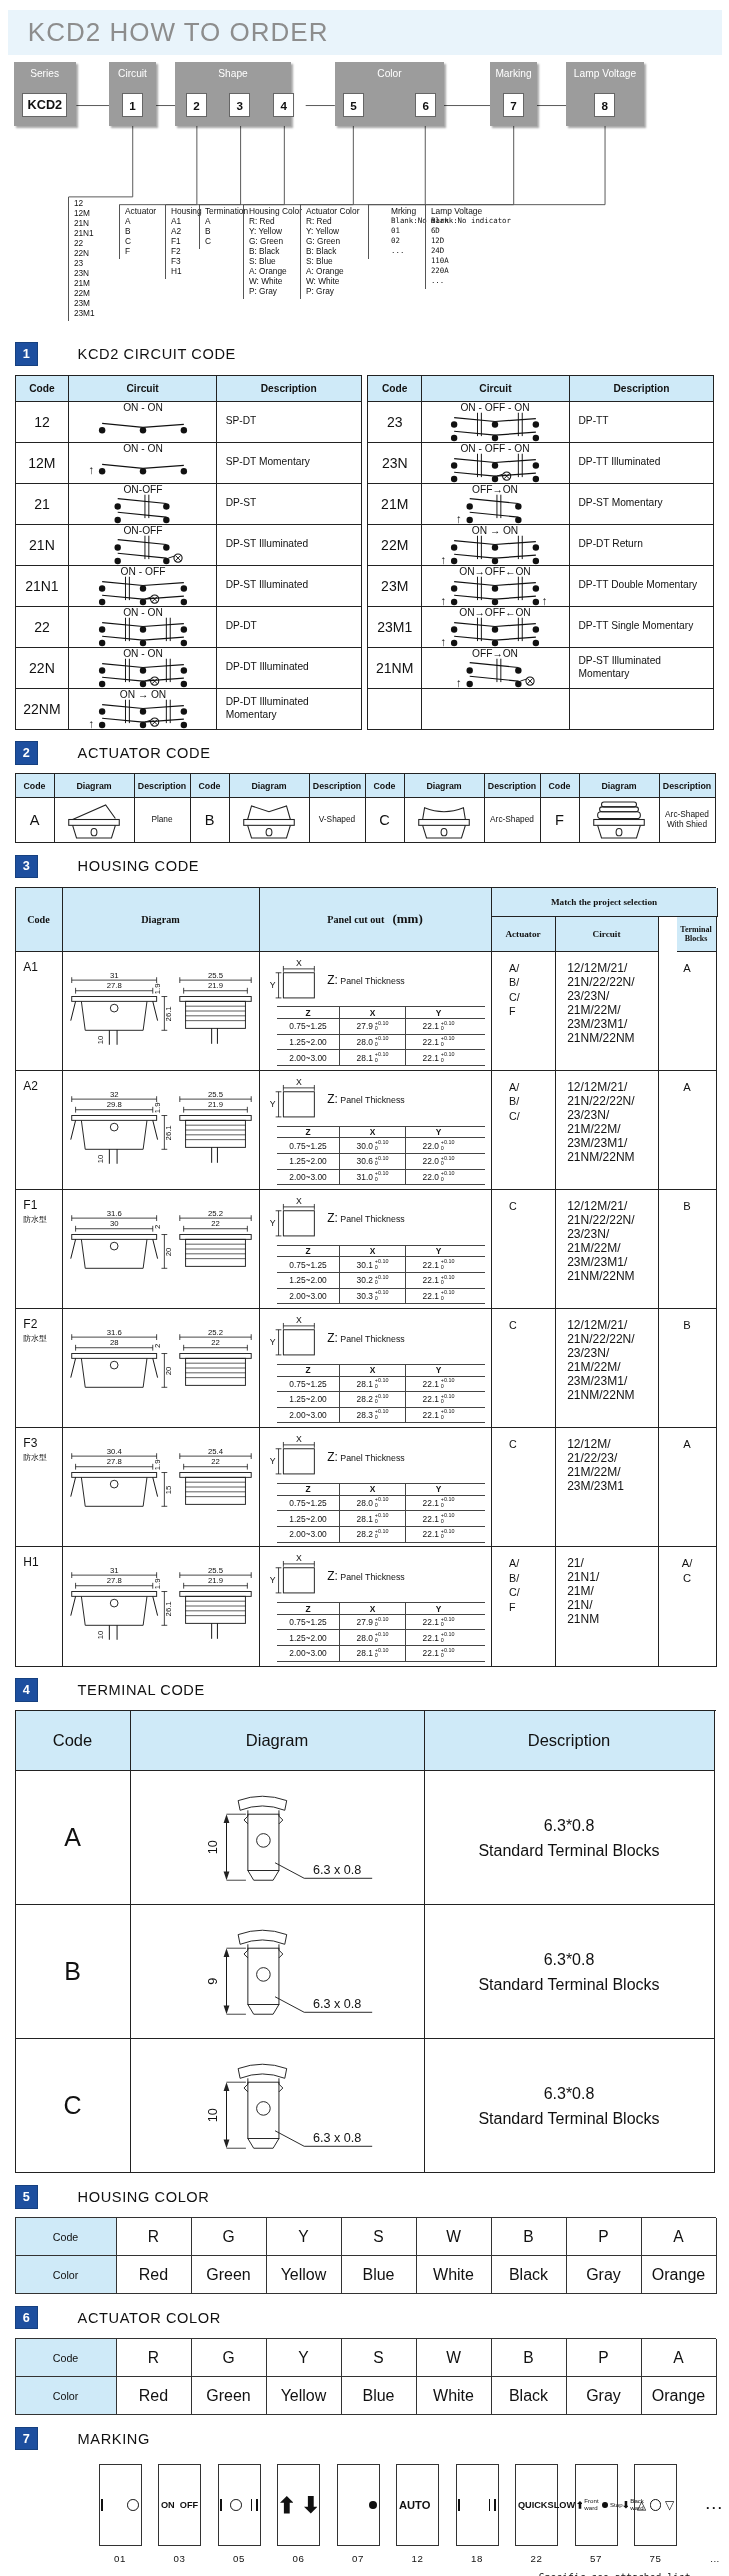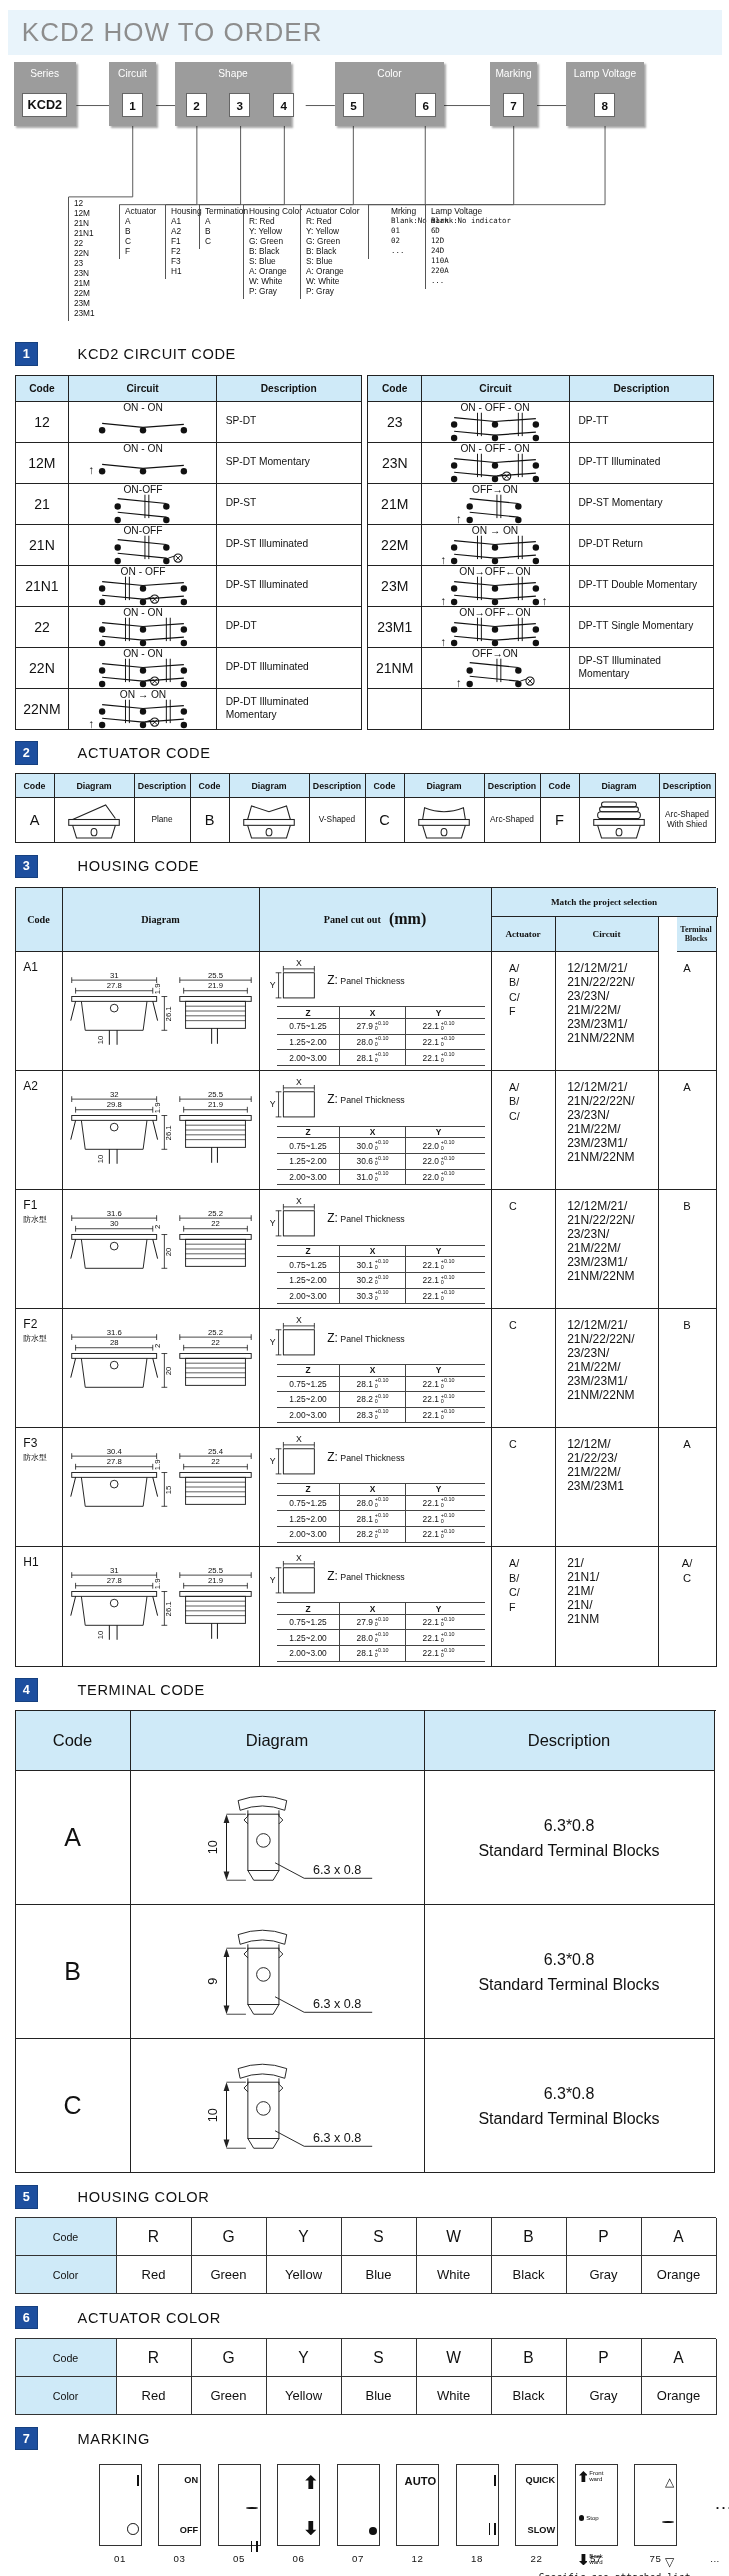--- a/index.html
+++ b/index.html
@@ -1,19 +1,19 @@
 <!DOCTYPE html>
 <html><head>
 <meta charset="utf-8">
 <style>
   *{box-sizing:border-box;}
   html,body{margin:0;padding:0;background:#fff;}
   body{width:730px;font-family:"Liberation Sans",sans-serif;color:#111;}
   .banner{margin:9.7px 7.8px 0;height:45px;background:#e9f4fb;display:flex;align-items:center;}
-  .banner-title{font-size:26px;color:#8d8d8d;margin-left:14px;letter-spacing:1px;}
+  .banner-title{font-size:26px;color:#8d8d8d;margin-left:20px;letter-spacing:1px;}
   
   #order-area{position:relative;height:276px;width:730px;}
   .overlay{position:absolute;left:0;top:0;}
   .ogroup{position:absolute;top:7.8px;height:64px;background:#9c9c9c;box-shadow:1.5px 1.5px 1.9px rgba(0,0,0,.35);}
   .oglabel{color:#fff;font-size:10.2px;text-align:center;margin-top:5.8px;white-space:nowrap;}
   .obox{position:absolute;top:31px;height:23.4px;background:#fff;border:1px solid #666;display:flex;align-items:center;justify-content:center;font-size:11.7px;font-weight:bold;}
   .olist{position:absolute;border-left:1px solid #555;padding:1px 3.9px 2.9px 4.9px;font-size:8.3px;line-height:10px;white-space:nowrap;}
   .olist.mono .olist-item{font-family:"DejaVu Sans Mono",monospace;font-size:7.4px;}
   .olist-title{font-size:8.4px;}
   
@@ -40,21 +40,21 @@
   .ahead{height:23.4px;background:#cfeaf8;font-size:8.8px;font-weight:bold;}
   .abody{height:45px;}
   .acode{font-size:14.6px;}
   .adesc{font-size:8.3px;text-align:center;line-height:9.7px;padding:0 1.9px;}
   .lineart *{fill:none;stroke:#222;stroke-width:1.1px;}
   
   #housing-table{border-left:1px solid #222;border-top:1px solid #222;width:701px;}
   .hhead{display:grid;grid-template-columns:47px 197px 232px 226px;}
   .hh{display:flex;align-items:center;justify-content:center;background:#cfeaf8;border-right:1px solid #222;border-bottom:1px solid #222;font-size:10.2px;font-weight:bold;text-align:center;font-family:Liberation Serif, serif;}
   .hc1,.hc2,.hc3{height:64px;}
-  .mm{font-size:16px;margin-left:8px;}
+  .mm{font-size:13px;margin-left:8px;}
   .hmatch{display:flex;flex-direction:column;}
   .hmtop{height:29px;font-size:9.2px;}
   .hmbot{display:grid;grid-template-columns:64px 103px 58px;height:35px;}
   .hmbot .hh{font-size:9.2px;}
   .hmbot .hh.small{font-size:8px;margin-left:18px;}
   .hrow{display:grid;grid-template-columns:47px 197px 232px 64px 103px 58px;}
   .hcell{border-right:1px solid #222;border-bottom:1px solid #222;min-height:109px;}
   .hcode{padding:7.8px 0 0 7.8px;font-size:12px;}
   .hnote{font-size:7.8px;margin-top:1.9px;}
   .hdiag{display:flex;align-items:center;justify-content:center;}
@@ -79,25 +79,25 @@
   .thead .tcell{height:60px;background:#cfeaf8;font-size:16.5px;}
   .tbody .tcell{height:134px;}
   .tcode{font-size:25px;}
   .tdesc{flex-direction:column;font-size:16px;line-height:25px;}
   
   .colortable{border-left:1px solid #333;border-top:1px solid #333;width:701px;}
   .clrow{display:grid;grid-template-columns:101px repeat(8,75px);}
   .clcell{border-right:1px solid #333;border-bottom:1px solid #333;height:38px;display:flex;align-items:center;justify-content:center;}
   .clcell.lab{background:#cfeaf8;font-size:10.7px;}
   .clcode{font-size:15.6px;}
-  .clname{font-size:13px;}
+  .clname{font-size:16px;}
   
   .marks{display:flex;gap:16.5px;margin:13.6px 0 0 84px;}
   .mcol{display:flex;flex-direction:column;align-items:center;}
-  .mark-box{width:43px;height:82px;border:1.5px solid #333;display:flex;flex-direction:column;align-items:flex-end;justify-content:space-between;padding:9.7px 1.9px;gap:32px;}
+  .mark-box{width:43px;height:82px;border:1.5px solid #333;display:flex;flex-direction:row;align-items:center;justify-content:space-between;padding:9.7px 1.9px;}
   .mark-box.dense{padding:4.9px 1px;}
   .mark-box.ghost{border-color:transparent;justify-content:center;font-weight:bold;font-size:12.7px;letter-spacing:2.4px;}
   .mcode{margin-top:6.8px;font-size:9.7px;letter-spacing:0.5px;text-align:center;}
   .mnote{text-align:right;margin:8.8px 25px 0 0;font-family:"DejaVu Sans Mono",monospace;font-size:9.7px;}
   .mk-bar{width:1.6px;height:11.7px;background:#111;}
   .mk-dbar{display:flex;gap:3.9px;}
   .mk-circle{width:11.7px;height:11.7px;border:1.6px solid #111;border-radius:50%;}
   .mk-dot{width:7.8px;height:7.8px;background:#111;border-radius:50%;}
   .mk-dot.sm{width:5.8px;height:5.8px;}
   .mk-none{width:7.8px;height:9.7px;}

